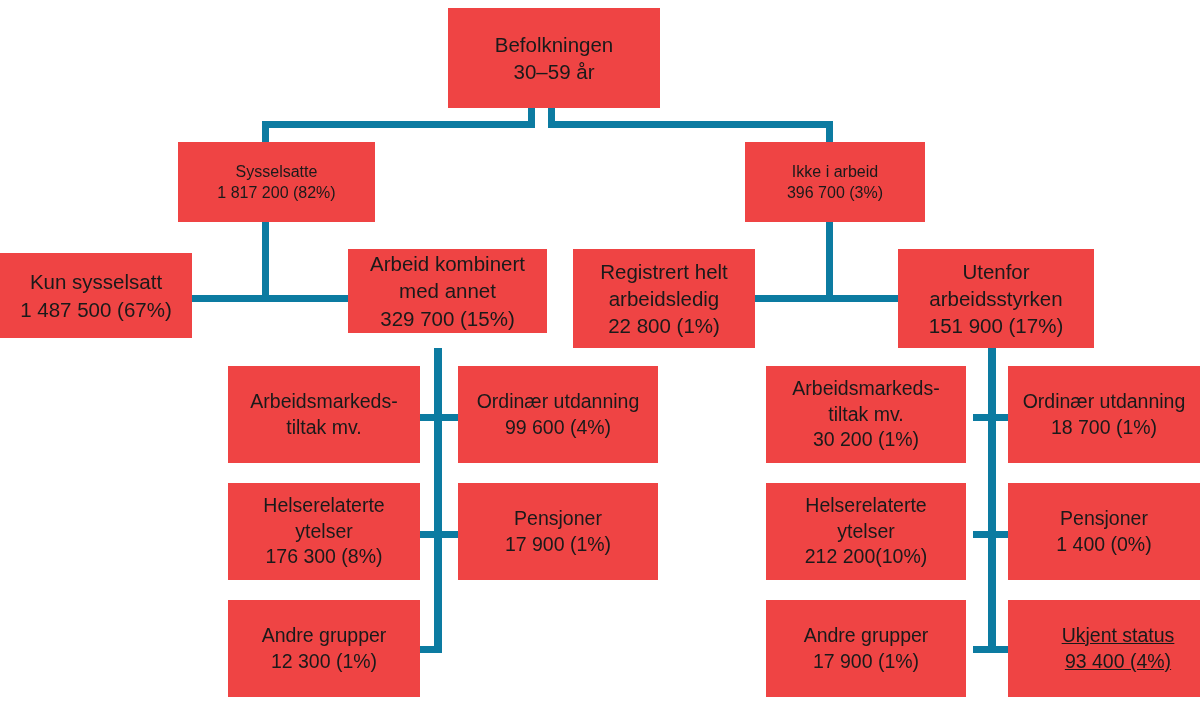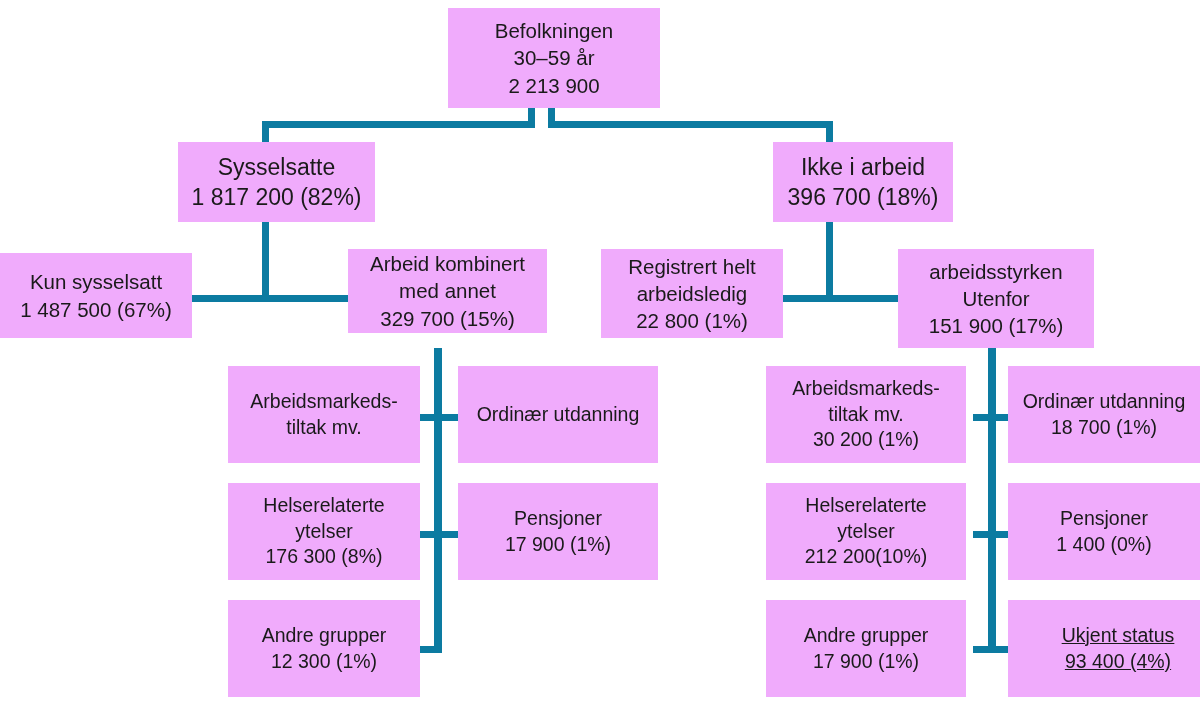--- a/index.html
+++ b/index.html
@@ -12,21 +12,21 @@
   }
   #chart {
     position: relative;
     width: 1200px;
     height: 714px;
     background: #ffffff;
     overflow: hidden;
   }
   .node {
     position: absolute;
-    background: #f0abfc;
+    background: #ef4444;
     color: #1a1a1a;
     display: flex;
     align-items: center;
     justify-content: center;
     text-align: center;
     box-sizing: border-box;
     padding: 4px 6px;
     z-index: 2;
   }
   .node .lines {
@@ -38,21 +38,21 @@
     line-height: 1.32;
     white-space: nowrap;
   }
   .conn {
     position: absolute;
     background: #0c7ba1;
     z-index: 1;
   }
   
   .fs-root .ln { font-size: 20.5px; }
-  .fs-l2 .ln { font-size: 23px; }
+  .fs-l2 .ln { font-size: 16px; }
   .fs-l3 .ln { font-size: 20.5px; }
   .fs-l4 .ln { font-size: 19.5px; }
 </style>
 </head>
 <body>
 
 <div id="chart">
 
   <div class="conn" style="left:528px; top:108px; width:7px; height:19px;"></div>
   <div class="conn" style="left:548px; top:108px; width:7px; height:19px;"></div>
@@ -78,79 +78,79 @@
   <div class="conn" style="left:973px; top:414px; width:46px; height:7px;"></div>
   <div class="conn" style="left:973px; top:531px; width:46px; height:7px;"></div>
   <div class="conn" style="left:973px; top:646px; width:46px; height:7px;"></div>
 
   <div class="conn" style="left:755px; top:295px; width:160px; height:7px;"></div>
 
   <div class="node fs-root" style="left:448px; top:8px; width:212px; height:100px;">
     <span class="lines">
       <span class="ln">Befolkningen</span>
       <span class="ln">30–59 år</span>
-      <span class="ln">2 213 900</span>
     </span>
   </div>
 
   <div class="node fs-l2" style="left:178px; top:142px; width:197px; height:80px;">
     <span class="lines">
       <span class="ln">Sysselsatte</span>
       <span class="ln">1 817 200 (82%)</span>
     </span>
   </div>
 
-  <div class="node fs-l2" style="left:773px; top:142px; width:180px; height:80px;">
+  <div class="node fs-l2" style="left:745px; top:142px; width:180px; height:80px;">
     <span class="lines">
       <span class="ln">Ikke i arbeid</span>
-      <span class="ln">396 700 (18%)</span>
+      <span class="ln">396 700 (3%)</span>
     </span>
   </div>
 
   <div class="node fs-l3" style="left:0px; top:253px; width:192px; height:85px;">
     <span class="lines">
       <span class="ln">Kun sysselsatt</span>
       <span class="ln">1 487 500 (67%)</span>
     </span>
   </div>
 
   <div class="node fs-l3" style="left:348px; top:249px; width:199px; height:84px;">
     <span class="lines">
       <span class="ln">Arbeid kombinert</span>
       <span class="ln">med annet</span>
       <span class="ln">329 700 (15%)</span>
     </span>
   </div>
 
-  <div class="node fs-l3" style="left:573px; top:249px; width:182px; height:89px;margin-left:28px;">
+  <div class="node fs-l3" style="left:573px; top:249px; width:182px; height:99px;">
     <span class="lines">
       <span class="ln">Registrert helt</span>
       <span class="ln">arbeidsledig</span>
       <span class="ln">22 800 (1%)</span>
     </span>
   </div>
 
   <div class="node fs-l3" style="left:898px; top:249px; width:196px; height:99px;">
     <span class="lines">
+      <span class="ln">Utenfor</span>
       <span class="ln">arbeidsstyrken</span>
-      <span class="ln">Utenfor</span>
       <span class="ln">151 900 (17%)</span>
     </span>
   </div>
 
   <div class="node fs-l4" style="left:228px; top:366px; width:192px; height:97px;">
     <span class="lines">
       <span class="ln">Arbeidsmarkeds-</span>
       <span class="ln">tiltak mv.</span>
     </span>
   </div>
 
   <div class="node fs-l4" style="left:458px; top:366px; width:200px; height:97px;">
     <span class="lines">
       <span class="ln">Ordinær utdanning</span>
+      <span class="ln">99 600 (4%)</span>
     </span>
   </div>
 
   <div class="node fs-l4" style="left:228px; top:483px; width:192px; height:97px;">
     <span class="lines">
       <span class="ln">Helserelaterte</span>
       <span class="ln">ytelser</span>
       <span class="ln">176 300 (8%)</span>
     </span>
   </div>

